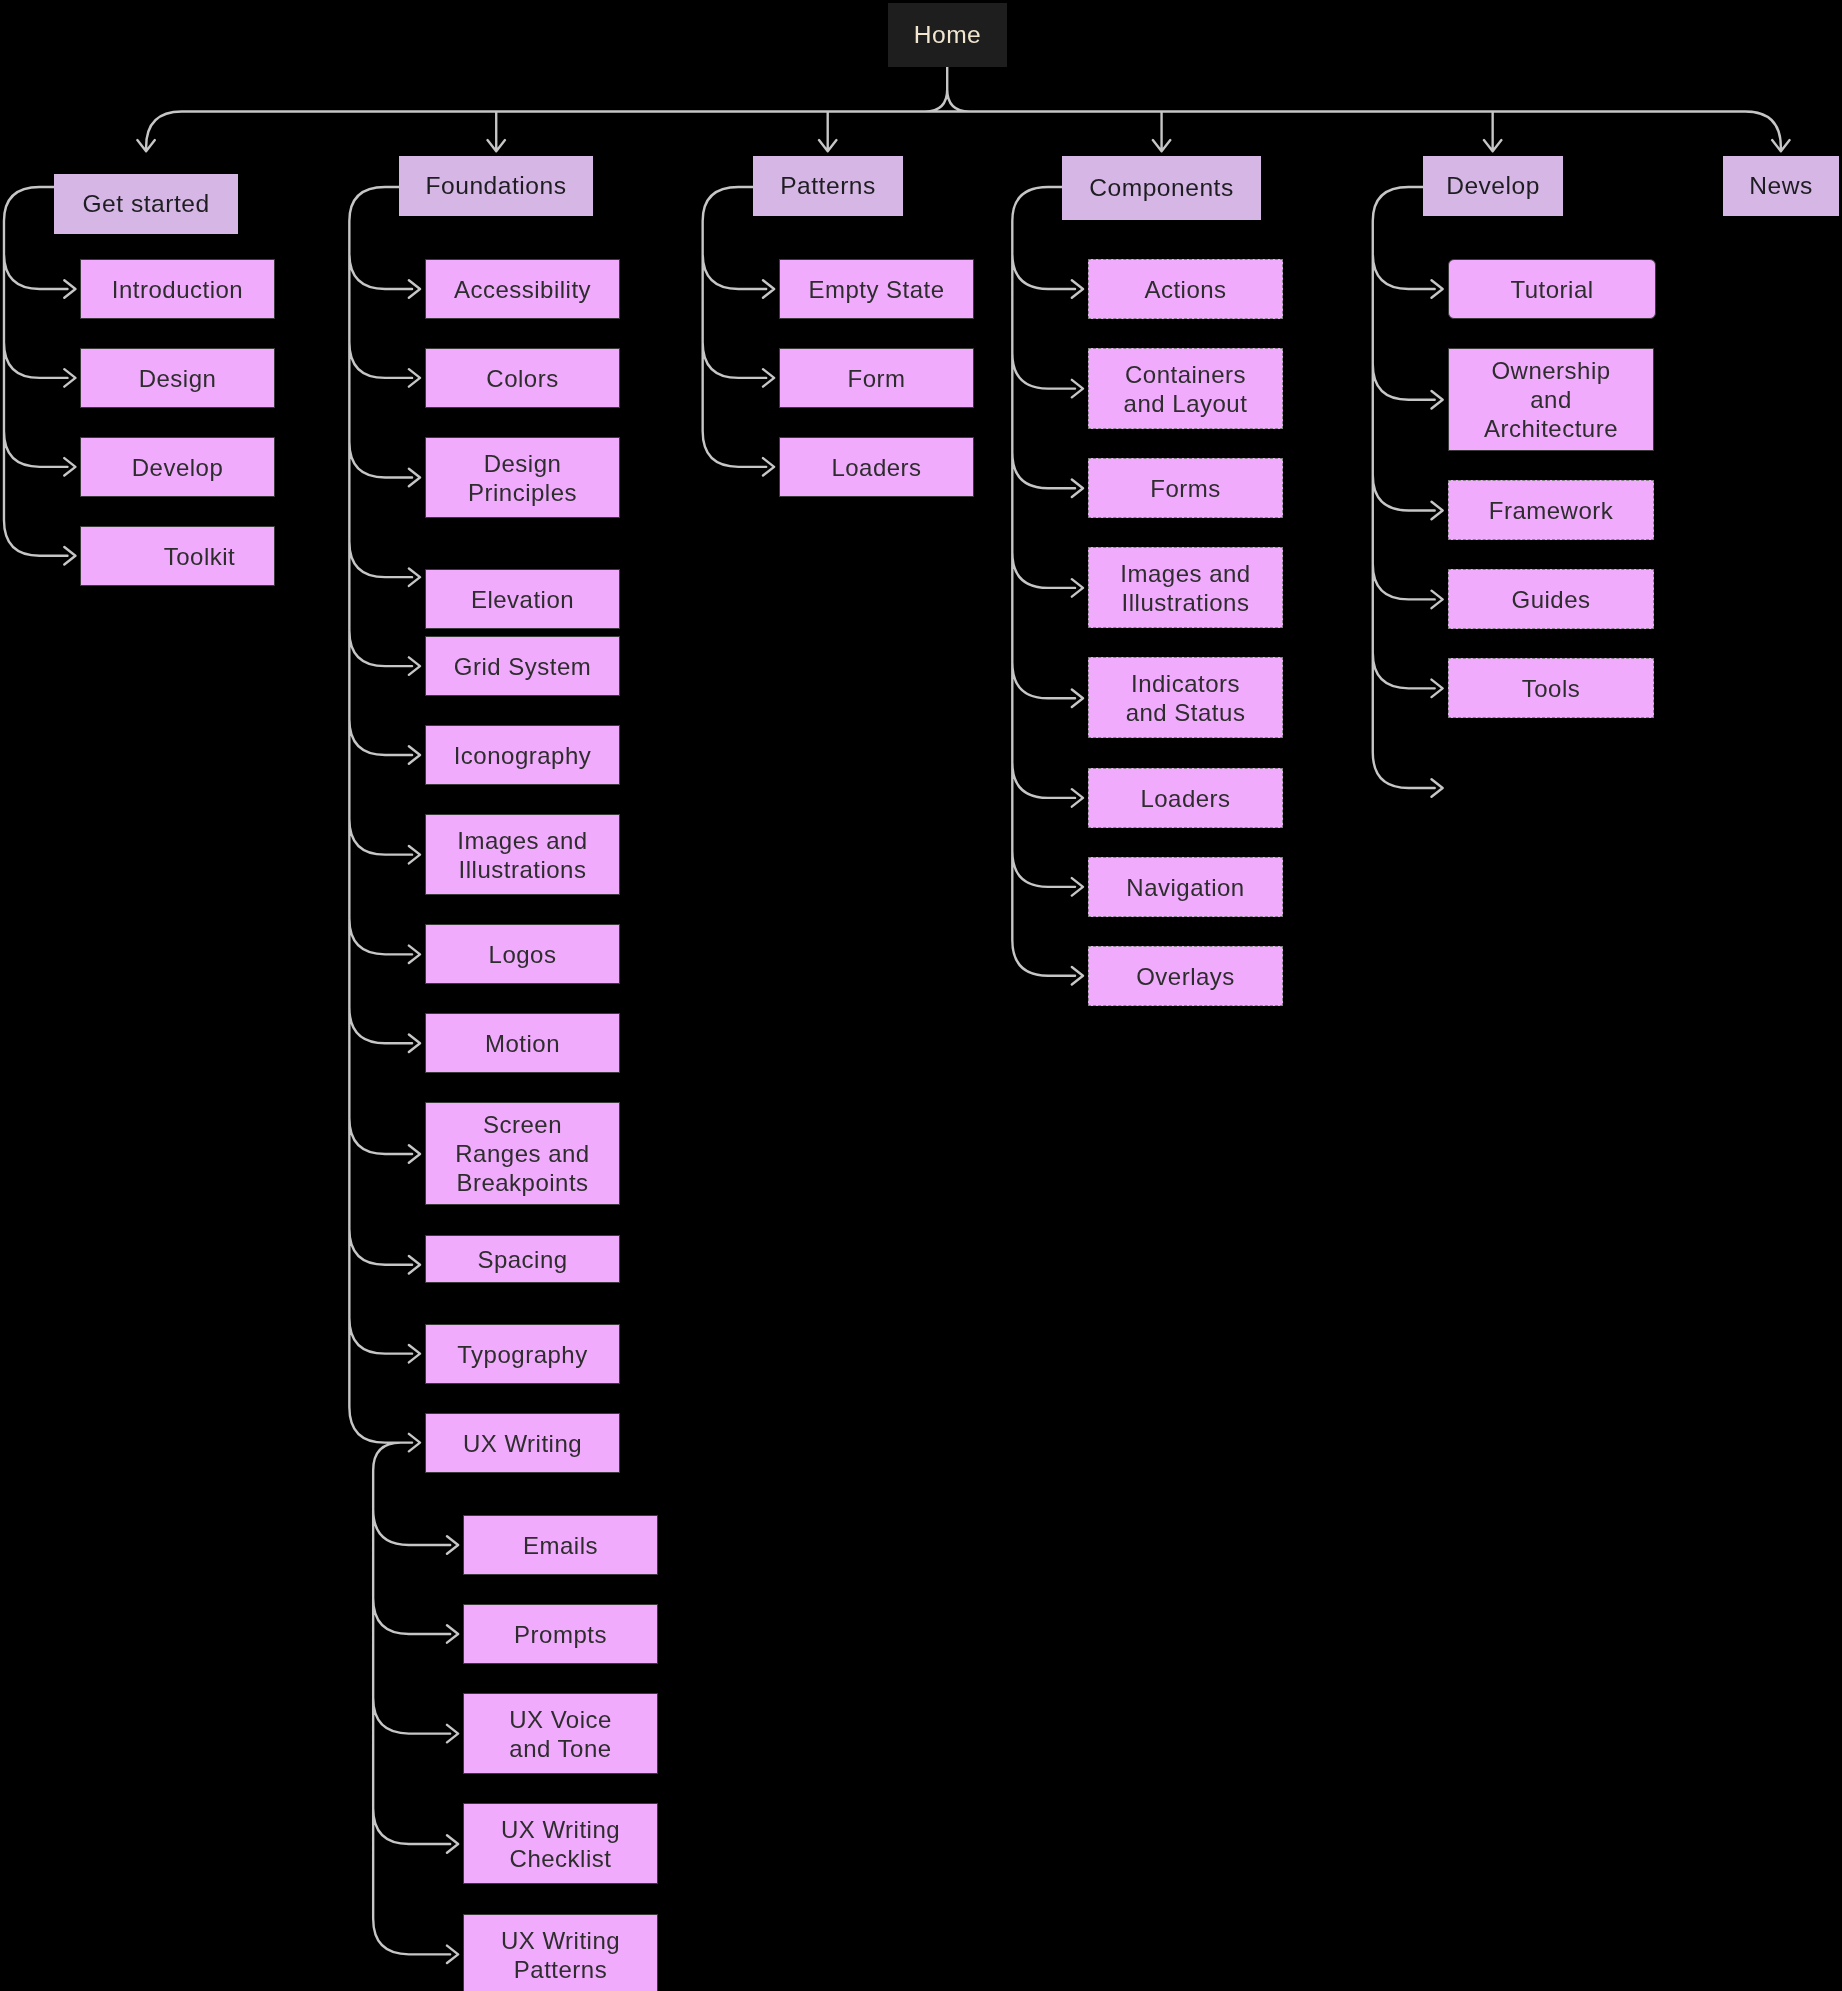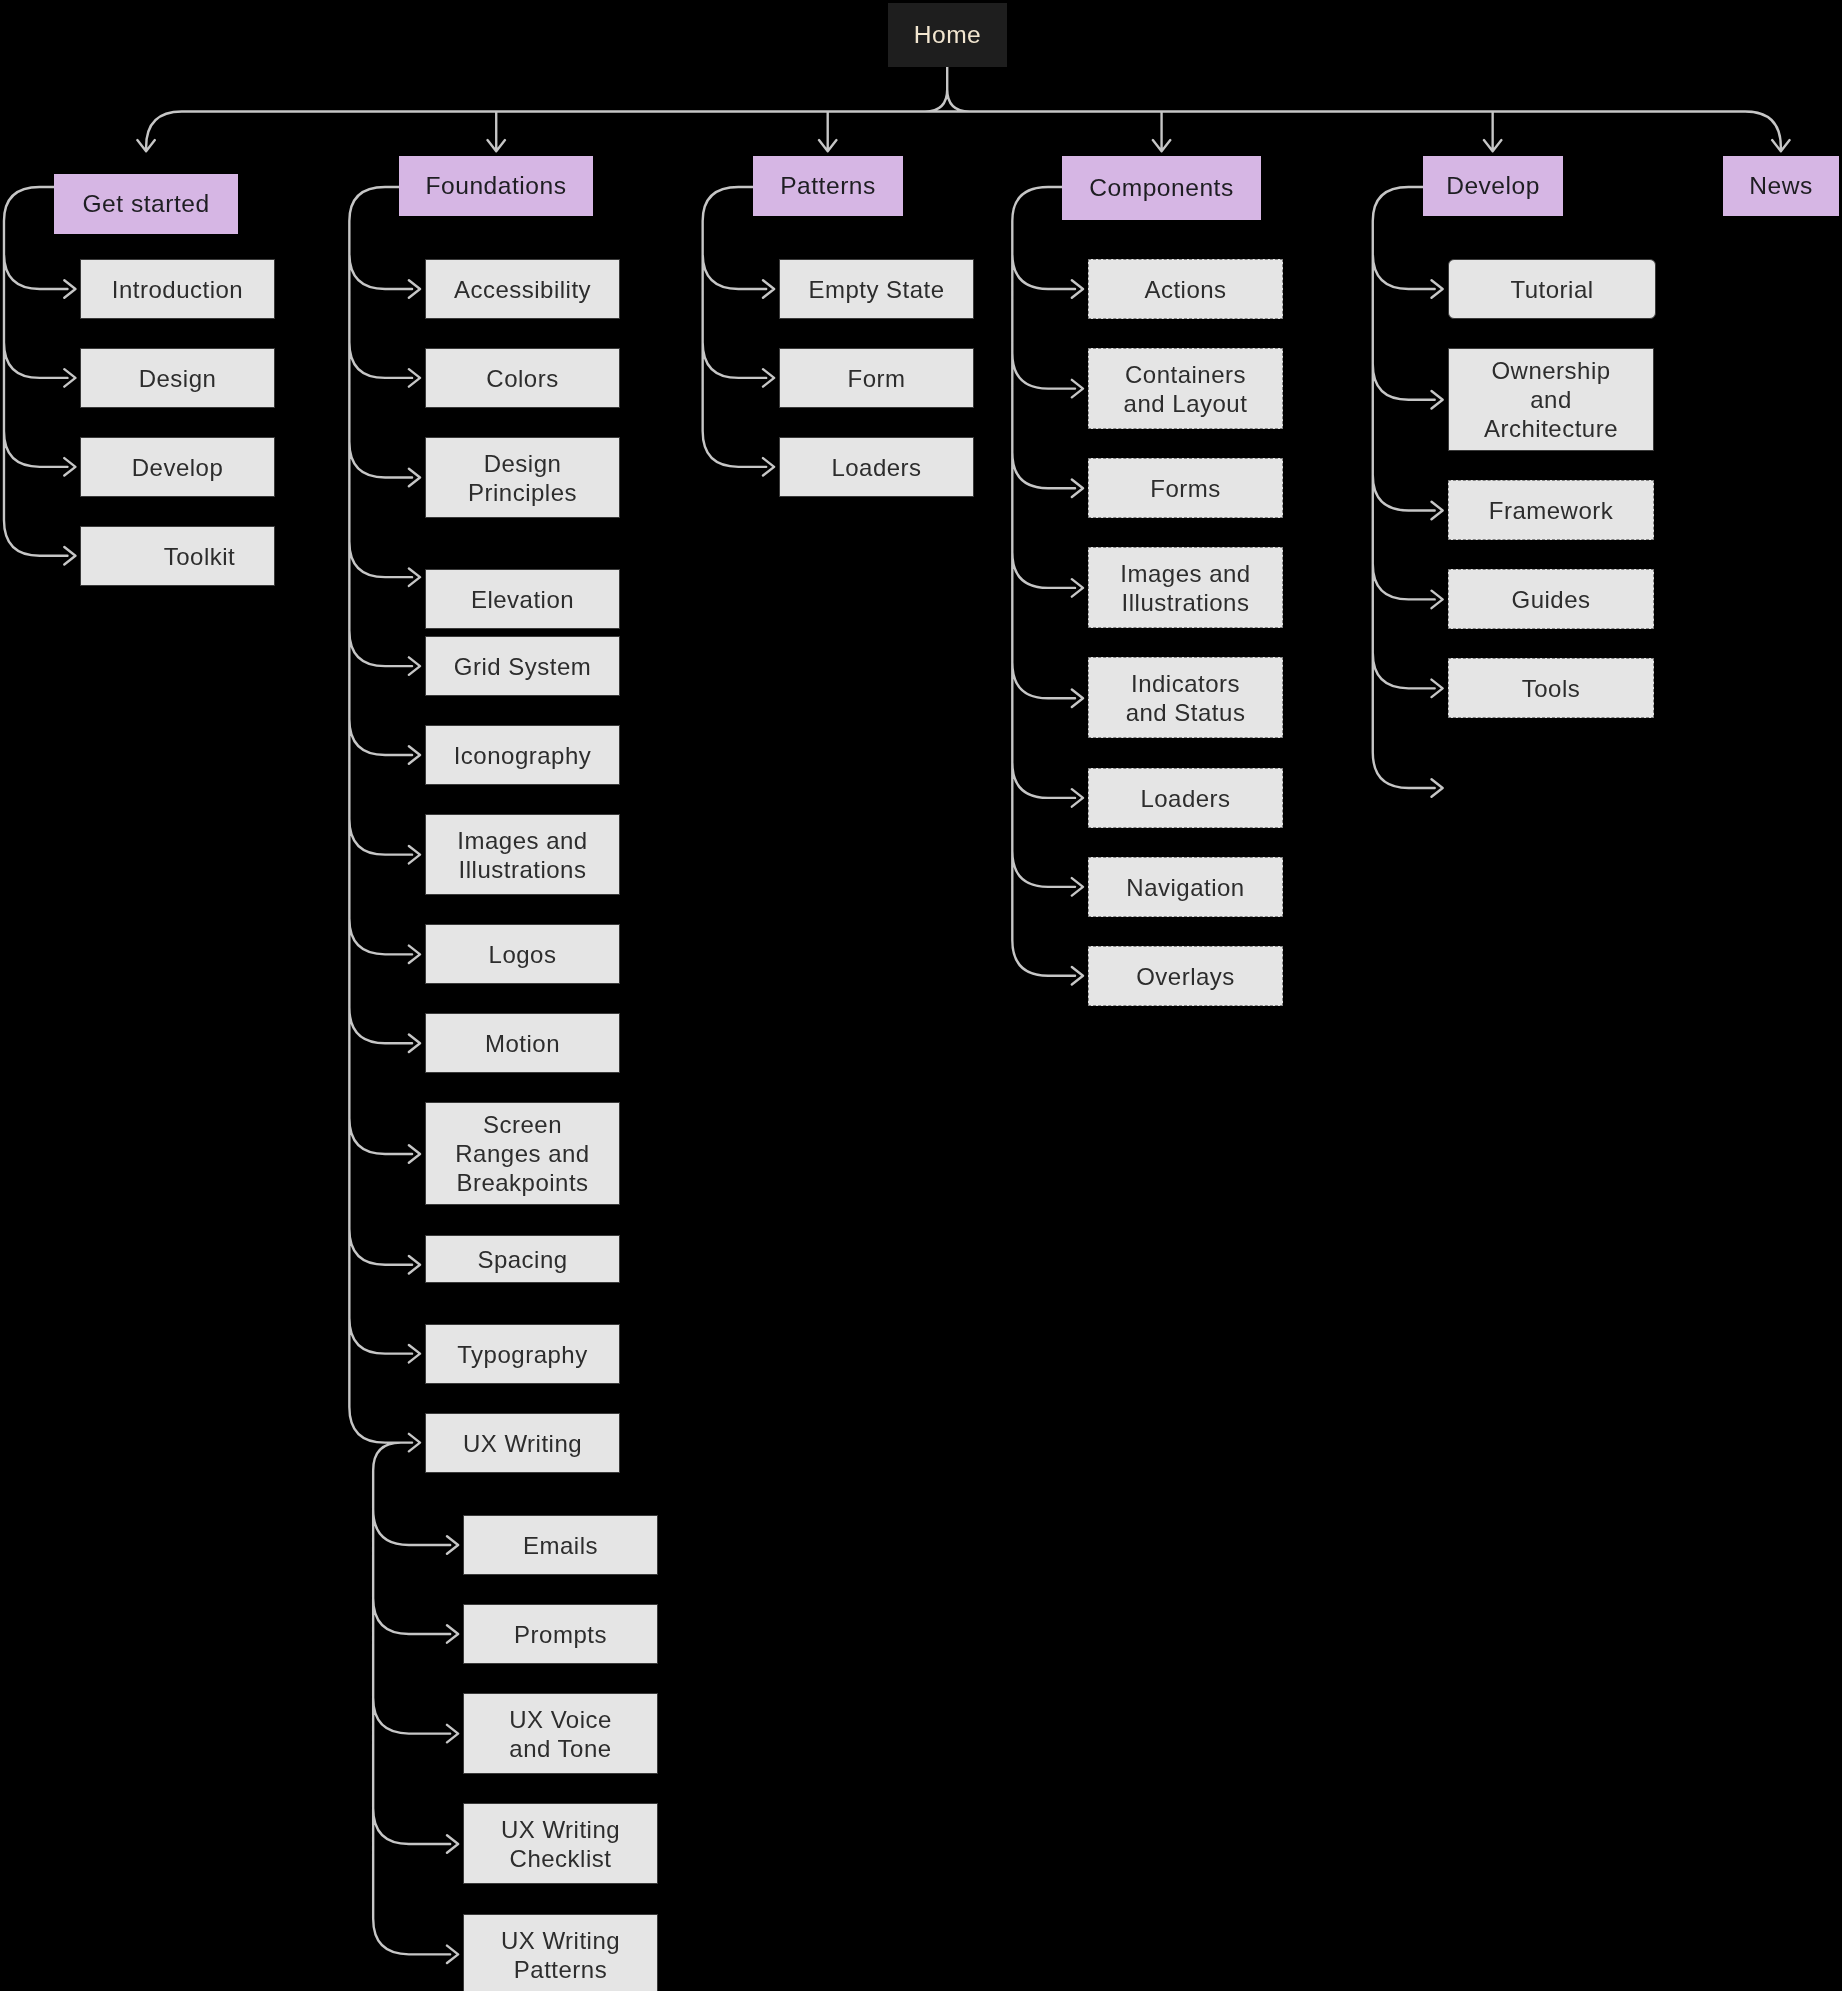--- a/index.html
+++ b/index.html
@@ -7,21 +7,21 @@
     position:relative;width:1842px;height:1992px;background:#000;overflow:hidden;
     font-family:"Liberation Sans","DejaVu Sans",sans-serif;
   }
   #wires{position:absolute;left:0;top:0;pointer-events:none;}
   .box{
     position:absolute;display:flex;flex-direction:column;justify-content:center;
     box-sizing:border-box;text-align:center;letter-spacing:0.5px;
   }
   .home-box{background:#1e1e1e;color:#f2e6d0;font-size:24.6px;font-weight:400;}
   .header-box{background:#d6b6e4;color:#1e1e22;font-size:24.6px;font-weight:500;}
-  .node-box{color:#2d2d2d;font-size:24px;font-weight:500;line-height:29px;background:#e5e5e5;}
+  .node-box{color:#2d2d2d;font-size:24px;font-weight:500;line-height:29px;background:#f0abfc;}
   .node-solid{border:1.6px solid #3a3a3a;}
   .node-dotted{border:1.6px dashed #828282;}
 </style>
 </head>
 <body>
 
 <div id="canvas">
   <svg id="wires" width="1842" height="1992" viewBox="0 0 2320 2508">
       <path d="M1193,84 V112 M1193,112 Q1193,140 1165,140 M1193,112 Q1193,140 1221,140 M184,186 V185 Q184,140 229,140 H2198 Q2243,140 2243,185 V186 M173,176 L184,190 L195,176 M2232,176 L2243,190 L2254,176 M5,318.5 Q5,363.5 50,363.5 H85 M81,352.5 L95,363.5 L81,374.5 M5,430.5 Q5,475.5 50,475.5 H85 M81,464.5 L95,475.5 L81,486.5 M5,542.5 Q5,587.5 50,587.5 H85 M81,576.5 L95,587.5 L81,598.5 M81,688.5 L95,699.5 L81,710.5 M68,235 H50 Q5,235 5,278 V654.5 Q5,699.5 50,699.5 H85 M625,140 V186 M614,176 L625,190 L636,176 M470,1900.5 Q470,1945.5 515,1945.5 H567 M563,1934.5 L577,1945.5 L563,1956.5 M470,2012.5 Q470,2057.5 515,2057.5 H567 M563,2046.5 L577,2057.5 L563,2068.5 M470,2138 Q470,2183 515,2183 H567 M563,2172 L577,2183 L563,2194 M470,2277 Q470,2322 515,2322 H567 M563,2311 L577,2322 L563,2333 M563,2450 L577,2461 L563,2472 M505,1816.5 Q470,1816.5 470,1851.5 V2416 Q470,2461 515,2461 H567 M440,318.5 Q440,363.5 485,363.5 H519 M515,352.5 L529,363.5 L515,374.5 M440,430.5 Q440,475.5 485,475.5 H519 M515,464.5 L529,475.5 L515,486.5 M440,556 Q440,601 485,601 H519 M515,590 L529,601 L515,612 M440,681.5 Q440,726.5 485,726.5 H519 M515,715.5 L529,726.5 L515,737.5 M440,793.5 Q440,838.5 485,838.5 H519 M515,827.5 L529,838.5 L515,849.5 M440,905.5 Q440,950.5 485,950.5 H519 M515,939.5 L529,950.5 L515,961.5 M440,1031 Q440,1076 485,1076 H519 M515,1065 L529,1076 L515,1087 M440,1156.5 Q440,1201.5 485,1201.5 H519 M515,1190.5 L529,1201.5 L515,1212.5 M440,1268.5 Q440,1313.5 485,1313.5 H519 M515,1302.5 L529,1313.5 L515,1324.5 M440,1408 Q440,1453 485,1453 H519 M515,1442 L529,1453 L515,1464 M440,1547.5 Q440,1592.5 485,1592.5 H519 M515,1581.5 L529,1592.5 L515,1603.5 M440,1659.5 Q440,1704.5 485,1704.5 H519 M515,1693.5 L529,1704.5 L515,1715.5 M515,1805.5 L529,1816.5 L515,1827.5 M503,235 H485 Q440,235 440,278 V1771.5 Q440,1816.5 485,1816.5 H519 M1042.5,140 V186 M1031.5,176 L1042.5,190 L1053.5,176 M885,318.5 Q885,363.5 930,363.5 H965 M961,352.5 L975,363.5 L961,374.5 M885,430.5 Q885,475.5 930,475.5 H965 M961,464.5 L975,475.5 L961,486.5 M961,576.5 L975,587.5 L961,598.5 M948,235 H930 Q885,235 885,278 V542.5 Q885,587.5 930,587.5 H965 M1463,140 V186 M1452,176 L1463,190 L1474,176 M1275,318.5 Q1275,363.5 1320,363.5 H1354 M1350,352.5 L1364,363.5 L1350,374.5 M1275,444 Q1275,489 1320,489 H1354 M1350,478 L1364,489 L1350,500 M1275,569.5 Q1275,614.5 1320,614.5 H1354 M1350,603.5 L1364,614.5 L1350,625.5 M1275,695 Q1275,740 1320,740 H1354 M1350,729 L1364,740 L1350,751 M1275,834 Q1275,879 1320,879 H1354 M1350,868 L1364,879 L1350,890 M1275,959.5 Q1275,1004.5 1320,1004.5 H1354 M1350,993.5 L1364,1004.5 L1350,1015.5 M1275,1071.5 Q1275,1116.5 1320,1116.5 H1354 M1350,1105.5 L1364,1116.5 L1350,1127.5 M1350,1217.5 L1364,1228.5 L1350,1239.5 M1338,235 H1320 Q1275,235 1275,278 V1183.5 Q1275,1228.5 1320,1228.5 H1354 M1880,140 V186 M1869,176 L1880,190 L1891,176 M1729,318.5 Q1729,363.5 1774,363.5 H1807 M1803,352.5 L1817,363.5 L1803,374.5 M1729,458 Q1729,503 1774,503 H1807 M1803,492 L1817,503 L1803,514 M1729,597.5 Q1729,642.5 1774,642.5 H1807 M1803,631.5 L1817,642.5 L1803,653.5 M1729,709.5 Q1729,754.5 1774,754.5 H1807 M1803,743.5 L1817,754.5 L1803,765.5 M1729,821.5 Q1729,866.5 1774,866.5 H1807 M1803,855.5 L1817,866.5 L1803,877.5 M1803,981 L1817,992 L1803,1003 M1792,235 H1774 Q1729,235 1729,278 V947 Q1729,992 1774,992 H1807" fill="none" stroke="#c6c6c6" stroke-width="3" stroke-linecap="round" stroke-linejoin="round"></path>
     </svg>

